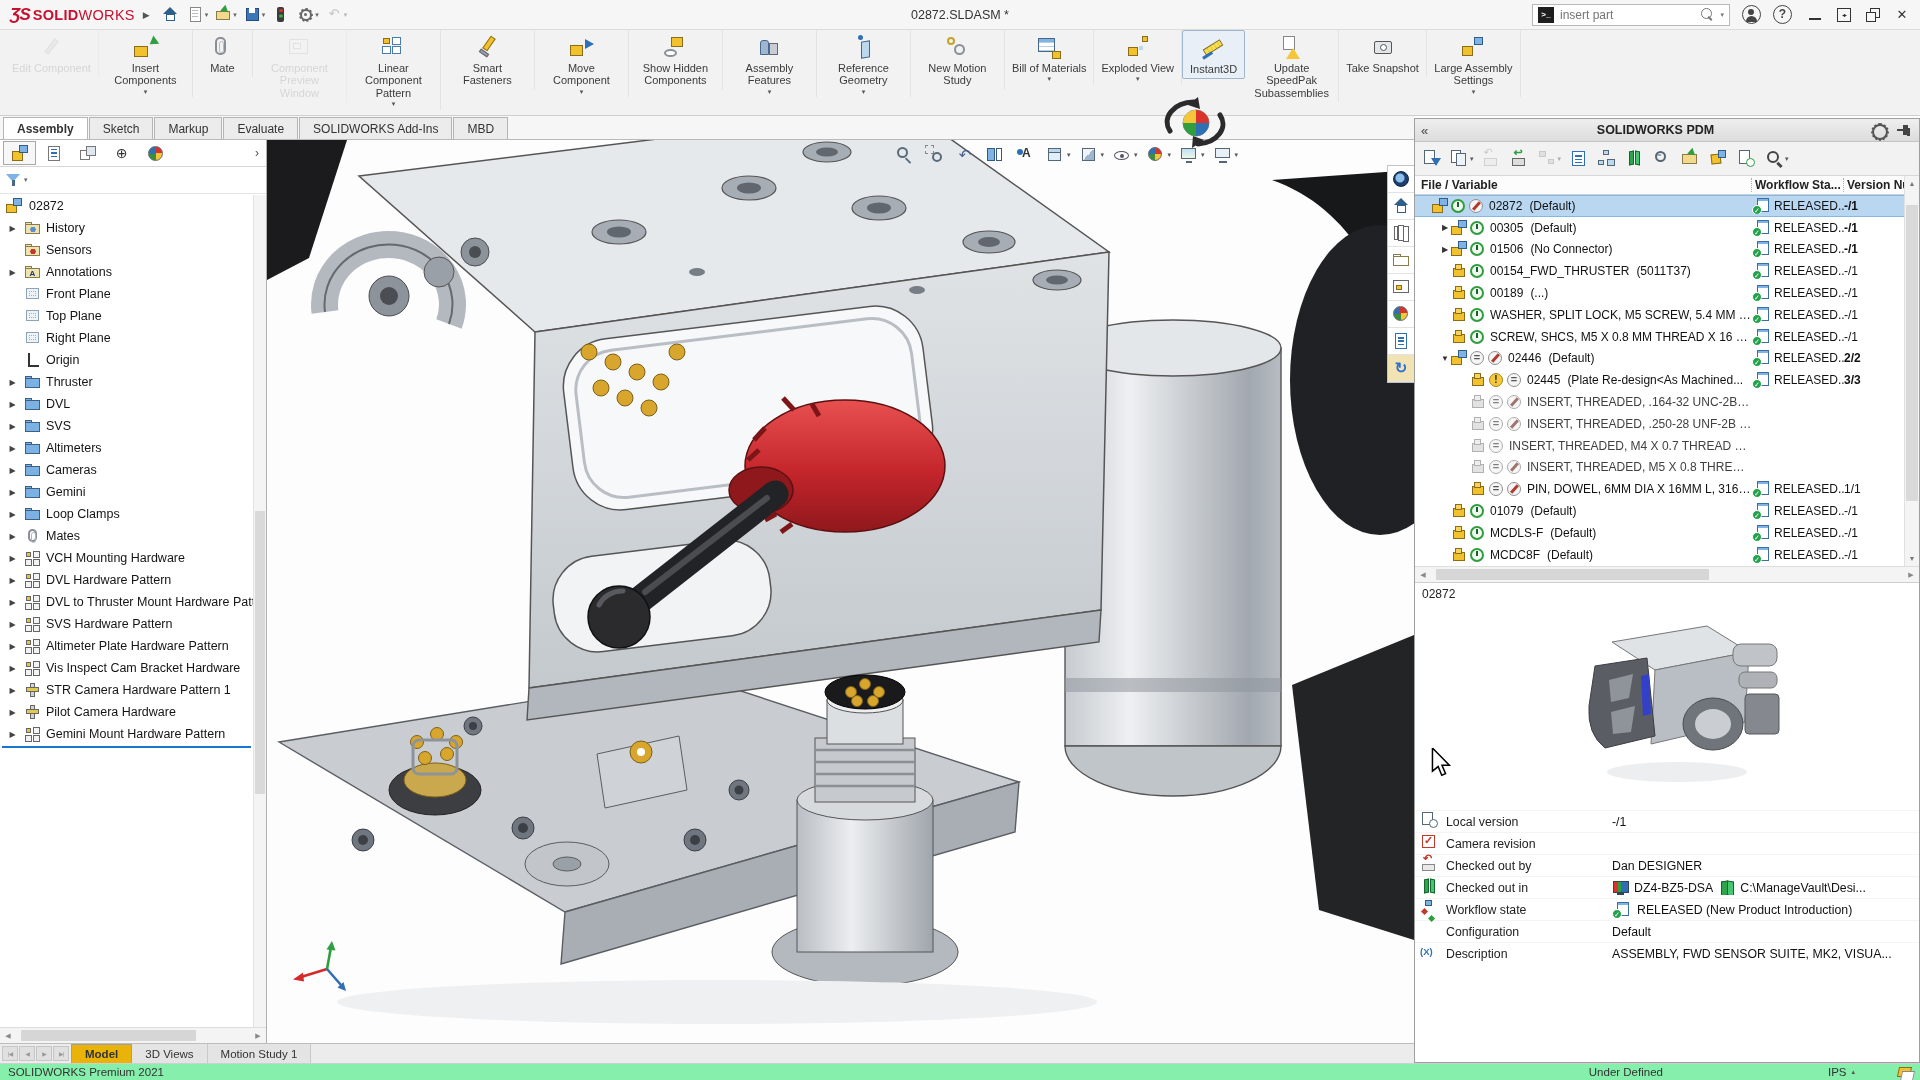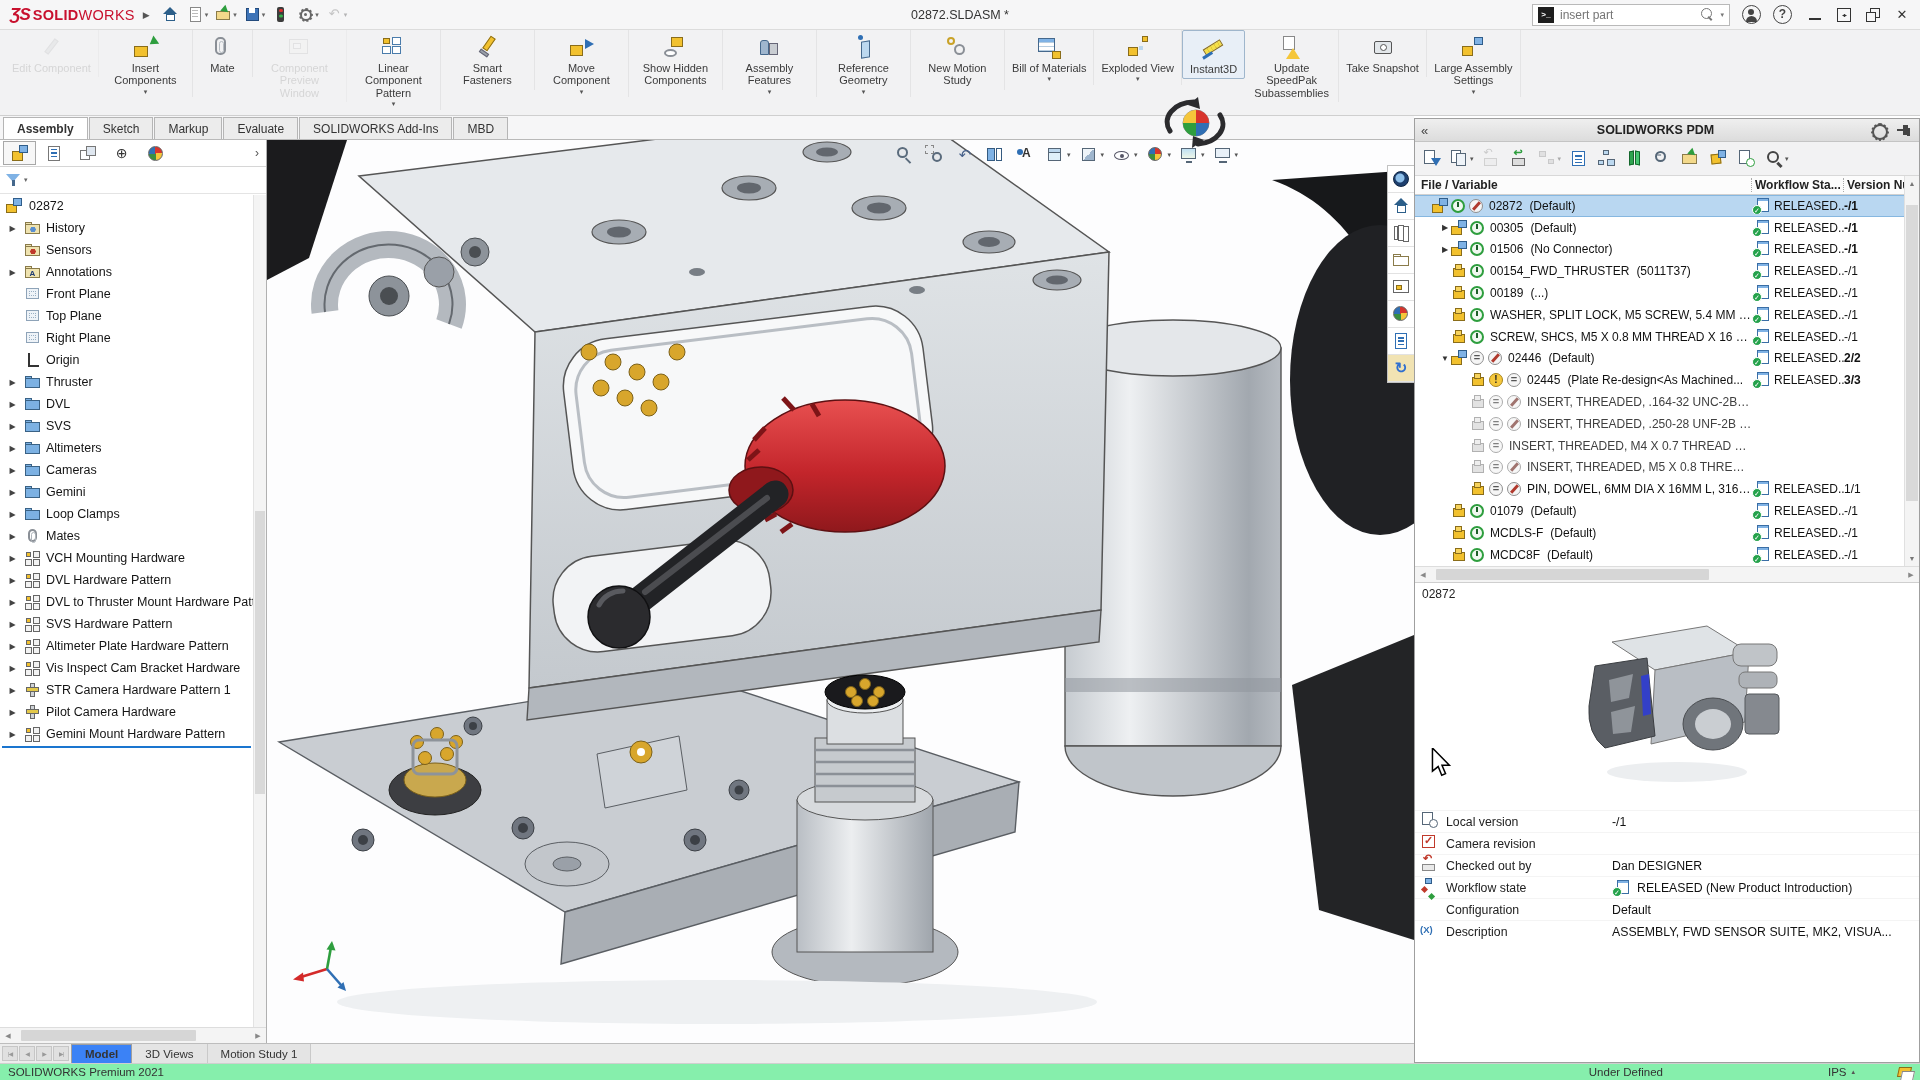--- a/index.html
+++ b/index.html
@@ -323,21 +323,21 @@
 .dtic-vault::after{left:9.5px;top:2px;width:5px;height:14px;background:#46c671;border:1px solid #14662c;transform:skewY(10deg)}
 .dtic-workflow::before{left:5px;top:1px;width:7px;height:6px;background:#7fb2e5;border:1px solid #2f5d8a}
 .dtic-workflow::after{left:2px;top:10px;width:5px;height:5px;background:#c0392b;transform:rotate(45deg);box-shadow:10px 0 0 #2e9e3e}
 .dtic-desc::after{content:"(X)";left:0;top:3px;font-size:9.5px;font-weight:700;color:#2f6fb4}
 
 
 .bottom-tabs{position:absolute;left:0;top:927px;width:1414px;height:20px;background:#ececec;border-top:1px solid #bdbdbd;display:flex;align-items:stretch;font-size:11.5px}
 .bt-nav{display:flex;align-items:center;gap:1px;padding:0 2px}
 .bt-nav span{width:16px;height:15px;border:1px solid #c6c6c6;background:#e0e0e0;color:#9a9a9a;font-size:6px;display:flex;align-items:center;justify-content:center;letter-spacing:-1px}
 .btab{padding:0 13px;display:flex;align-items:center;border-right:1px solid #c9c9c9;color:#333;background:#e4e4e4}
-.btab.is-active{background:#3b82f6;font-weight:700;border:1px solid #9f9f9f;border-bottom:none}
+.btab.is-active{background:#eab308;font-weight:700;border:1px solid #9f9f9f;border-bottom:none}
 .statusbar{height:17px;background:#86efac;border-top:1px solid #cfcfcf;display:flex;align-items:center;font-size:11.5px;color:#333;padding:0 8px;position:relative;z-index:40}
 .sb-state{margin-left:auto;margin-right:165px}
 .sb-units{display:flex;align-items:center;gap:5px;margin-right:42px}
 .sb-units-caret{font-size:7px;color:#555}
 .sb-tag{width:15px;height:13px;position:relative}
 .sb-tag::before{content:"";position:absolute;left:1px;top:1px;width:11px;height:8px;background:#f2c12e;border:1px solid #8a6d1a;transform:skewX(-12deg)}
 .sb-tag::after{content:"";position:absolute;left:4px;top:5px;width:11px;height:8px;background:#fff;border:1px solid #888;transform:skewX(-12deg)}
 
 
 .spinner{position:absolute;left:1158px;top:97px;z-index:45}
@@ -1264,20 +1264,31 @@
         <div class="dt-row">
     <span class="dt-ic"><span class="dtic dtic-checkout"></span></span>
     <span class="dt-label">Checked out by</span>
     <span class="dt-val">
 
       <span>Dan DESIGNER</span>
 
       <span></span>
     </span>
   </div>
+        <div class="dt-row is-monitor is-folder">
+    <span class="dt-ic"><span class="dtic dtic-vault"></span></span>
+    <span class="dt-label">Checked out in</span>
+    <span class="dt-val">
+      <span class="vic-monitor"></span>
+
+      <span>DZ4-BZ5-DSA</span>
+      <span class="vic-folder"></span>
+      <span>C:\ManageVault\Desi...</span>
+    </span>
+  </div>
         <div class="dt-row is-wf">
     <span class="dt-ic"><span class="dtic dtic-workflow"></span></span>
     <span class="dt-label">Workflow state</span>
     <span class="dt-val">
 
       <span class="fic fic-wf"></span>
       <span>RELEASED (New Product Introduction)</span>
 
       <span></span>
     </span>

